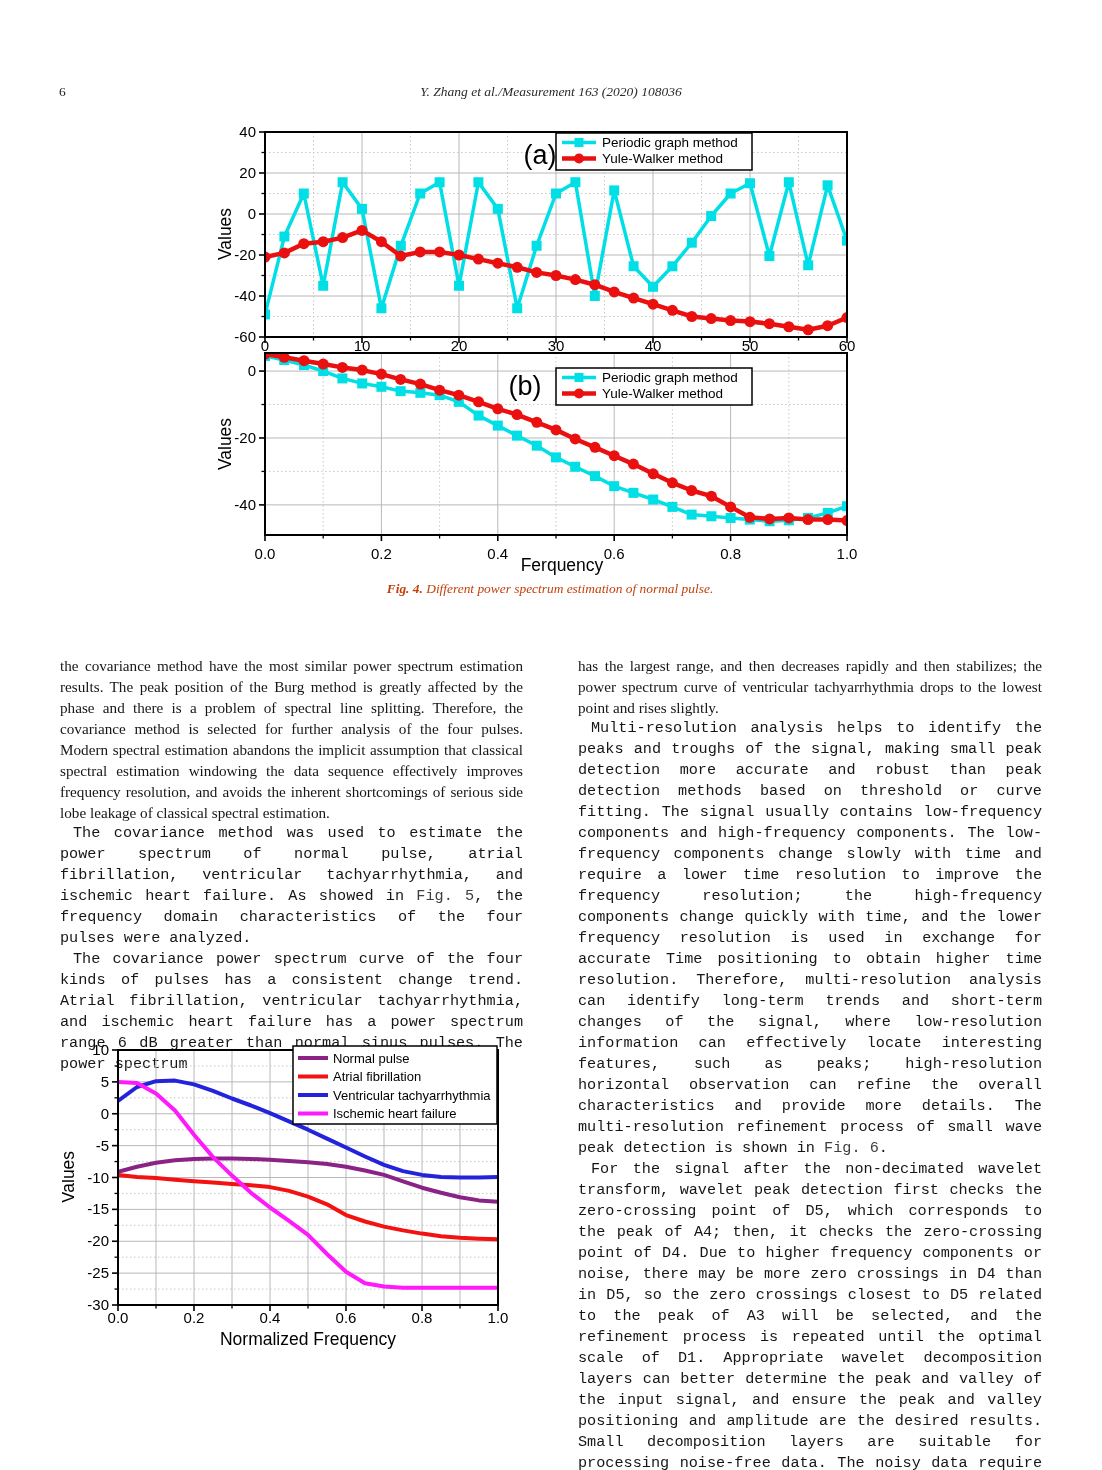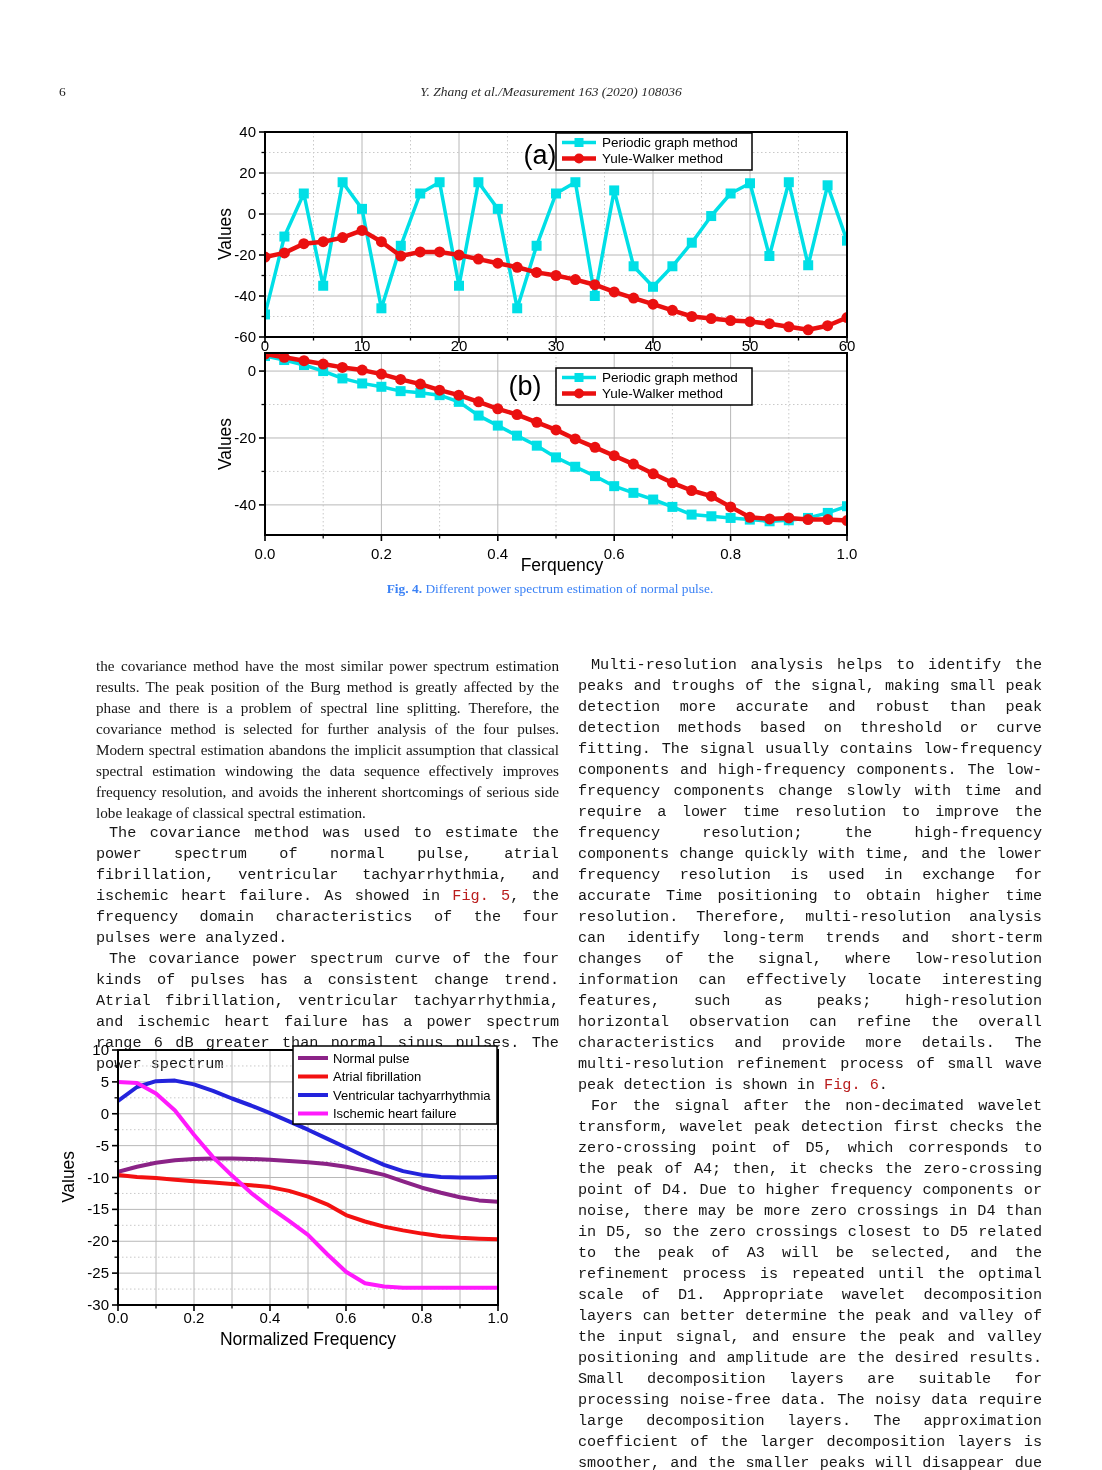--- a/index.html
+++ b/index.html
@@ -5,30 +5,30 @@
   html,body{margin:0;padding:0;background:#888;}
   .page{position:relative;width:1102px;height:1470px;background:#ffffff;margin:0 auto;
         font-family:"Liberation Serif",serif;color:#1b1b1b;overflow:hidden;}
   .page-num{position:absolute;left:59px;top:84px;font-size:13.5px;}
   .running-head{position:absolute;left:0;top:84px;width:100%;text-align:center;
         font-style:italic;font-size:13.5px;color:#2a2a2a;}
   .fig{position:absolute;}
   .fig4{left:215px;top:118px;width:670px;height:460px;}
   .fig5{left:62px;top:1030px;width:475px;height:320px;}
   svg text{font-family:"Liberation Sans",sans-serif;fill:#000;}
-  .caption{position:absolute;text-align:center;font-size:13.4px;color:#3b82f6;}
+  .caption{position:absolute;text-align:center;font-size:13.4px;color:#c2410c;font-style:italic;}
   .fig4-caption{left:215px;top:581px;width:670px;}
   .fig5-caption{left:60px;top:1356px;width:463px;}
   .cap-label{font-weight:bold;}
   .col{position:absolute;top:655px;text-align:justify;font-size:15.2px;line-height:21px;color:#161616;}
-  .col-left{left:60px;width:463px;margin-left:36px;}
+  .col-left{left:60px;width:463px;}
   .col-right{left:578px;width:464px;}
   .col p{margin:0;padding:0;}
   .col p.indent{text-indent:13px;font-family:Liberation Mono, monospace;}
-  a.fig-link{color:#b91c1c;text-decoration:none;cursor:pointer;}
+  a.fig-link{color:#404040;text-decoration:none;cursor:pointer;}
 </style>
 </head>
 <body>
 
 <div class="page">
   <span class="page-num">6</span>
   <span class="running-head">Y. Zhang et al./Measurement 163 (2020) 108036</span>
 
   <div class="fig fig4">
     <svg id="fig4-svg" width="670" height="460" viewBox="0 0 670 460">
@@ -290,20 +290,21 @@
       </svg>
   </div>
   <div class="caption fig4-caption"><span class="cap-label">Fig. 4.</span> <span>Different power spectrum estimation of normal pulse.</span></div>
 
   <div class="col col-left" id="col-left">
       <p>the covariance method have the most similar power spectrum estimation results. The peak position of the Burg method is greatly affected by the phase and there is a problem of spectral line splitting. Therefore, the covariance method is selected for further analysis of the four pulses. Modern spectral estimation abandons the implicit assumption that classical spectral estimation windowing the data sequence effectively improves frequency resolution, and avoids the inherent shortcomings of serious side lobe leakage of classical spectral estimation.</p>
       <p class="indent">The covariance method was used to estimate the power spectrum of normal pulse, atrial fibrillation, ventricular tachyarrhythmia, and ischemic heart failure. As showed in <a class="fig-link">Fig. 5</a>, the frequency domain characteristics of the four pulses were analyzed.</p>
       <p class="indent">The covariance power spectrum curve of the four kinds of pulses has a consistent change trend. Atrial fibrillation, ventricular tachyarrhythmia, and ischemic heart failure has a power spectrum range 6 dB greater than normal sinus pulses. The power spectrum</p>
     </div>
   <div class="col col-right" id="col-right">
+      <p>has the largest range, and then decreases rapidly and then stabilizes; the power spectrum curve of ventricular tachyarrhythmia drops to the lowest point and rises slightly.</p>
       <p class="indent">Multi-resolution analysis helps to identify the peaks and troughs of the signal, making small peak detection more accurate and robust than peak detection methods based on threshold or curve fitting. The signal usually contains low-frequency components and high-frequency components. The low-frequency components change slowly with time and require a lower time resolution to improve the frequency resolution; the high-frequency components change quickly with time, and the lower frequency resolution is used in exchange for accurate Time positioning to obtain higher time resolution. Therefore, multi-resolution analysis can identify long-term trends and short-term changes of the signal, where low-resolution information can effectively locate interesting features, such as peaks; high-resolution horizontal observation can refine the overall characteristics and provide more details. The multi-resolution refinement process of small wave peak detection is shown in <a class="fig-link">Fig. 6</a>.</p>
       <p class="indent">For the signal after the non-decimated wavelet transform, wavelet peak detection first checks the zero-crossing point of D5, which corresponds to the peak of A4; then, it checks the zero-crossing point of D4. Due to higher frequency components or noise, there may be more zero crossings in D4 than in D5, so the zero crossings closest to D5 related to the peak of A3 will be selected, and the refinement process is repeated until the optimal scale of D1. Appropriate wavelet decomposition layers can better determine the peak and valley of the input signal, and ensure the peak and valley positioning and amplitude are the desired results. Small decomposition layers are suitable for processing noise-free data. The noisy data require large decomposition layers. The approximation coefficient of the larger decomposition layers is smoother, and the smaller peaks will disappear due to the limited bandwidth. The number of wavelet decomposition layers affects the number and position of peaks and valleys of the signal. A larger decomposition layer can reduce noise or discard unimportant peaks. The initial test can be used to determine the optimal decomposition layer and check whether the result is reasonable. In this paper, the</p>
     </div>
 
   <div class="fig fig5">
     <svg id="fig5-svg" width="475" height="320" viewBox="0 0 475 320">
         <line x1="56" x2="436" y1="35.9375" y2="35.9375" stroke="#c9c9c9" stroke-width="1" stroke-dasharray="1.5 2.5"></line>
         <line x1="56" x2="436" y1="67.8125" y2="67.8125" stroke="#c9c9c9" stroke-width="1" stroke-dasharray="1.5 2.5"></line>
         <line x1="56" x2="436" y1="99.6875" y2="99.6875" stroke="#c9c9c9" stroke-width="1" stroke-dasharray="1.5 2.5"></line>
         <line x1="56" x2="436" y1="131.5625" y2="131.5625" stroke="#c9c9c9" stroke-width="1" stroke-dasharray="1.5 2.5"></line>

